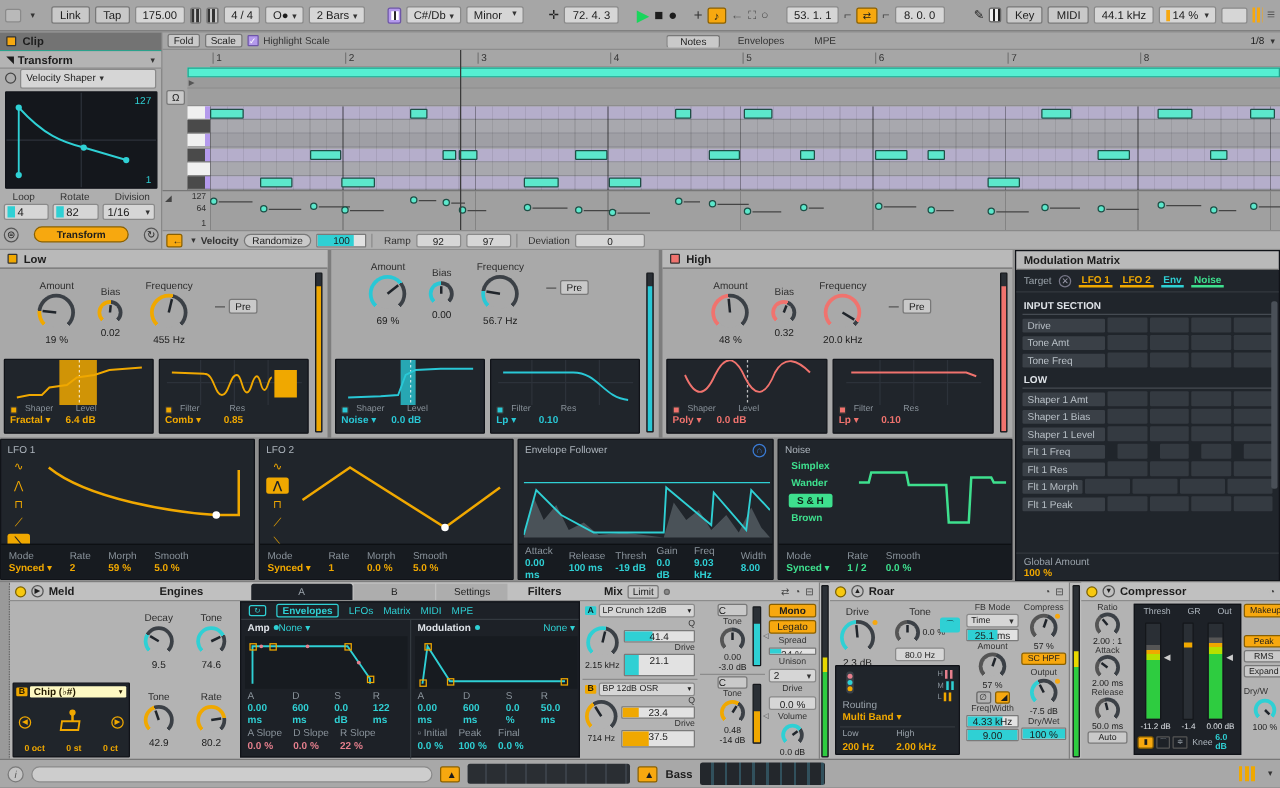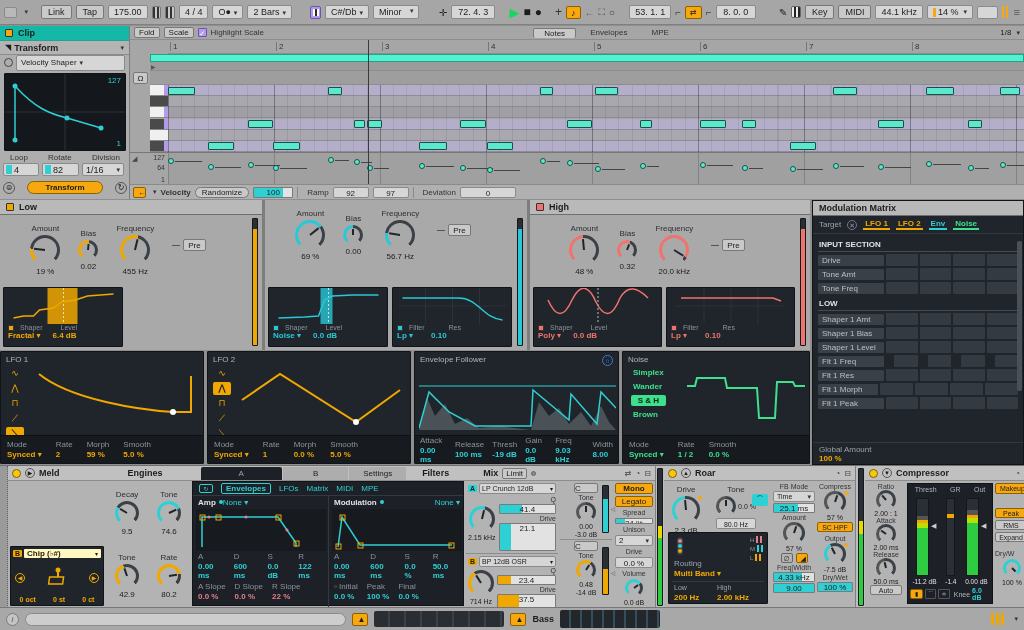--- a/index.html
+++ b/index.html
@@ -97,21 +97,21 @@
         <i style="width:3px;height:9px;background:#f7a80f"></i>
         <span>14 %</span>
         <span class="caret">▾</span>
       </span>
   <span class="val" style="width:26px;height:13px"></span>
   <span style="width:12px;height:12px;background:repeating-linear-gradient(90deg,#f7a80f 0 2px,transparent 2px 4px)"></span>
   <span style="font-size:11px;color:#555">≡</span>
 </div>
 
 <div class="abs" style="left:0;top:26px;width:130px;height:173px;background:#aeaeae;border-right:1px solid #7c7c7c">
-  <div class="flex" style="height:15px;background:#14b8a6;border-bottom:1px solid #2aa18c;padding:0 5px;font-weight:bold">
+  <div class="flex" style="height:15px;background:#737373;border-bottom:1px solid #2aa18c;padding:0 5px;font-weight:bold">
     <span class="sq" style="background:#f7a80f"></span>
     <span>Clip</span>
   </div>
   <div class="flex" style="height:14px;background:#b4b4b4;border-bottom:1px solid #8c8c8c;padding:0 5px;justify-content:space-between">
     <span class="flex" style="gap:3px">
           <span style="font-size:8px">◥</span>
           <span style="font-weight:bold">Transform</span>
         </span>
     <span class="caret">▾</span>
   </div>
@@ -379,20 +379,39 @@
     <div class="flex" style="padding:0 4px;gap:4px">
             <span class="sq" style="width:6px;height:6px;background:#f0a800;margin-right:2px"></span>
             <span style="color:#8a939b;font-size:7px">Shaper</span>
             <span style="color:#8a939b;font-size:7px;margin-left:14px">Level</span>
           </div>
     <div class="flex" style="padding:0 4px;gap:4px">
             <span style="color:#f0a800;font-size:8px;font-weight:bold">Fractal ▾</span>
             <span style="color:#f0a800;font-size:8px;font-weight:bold;margin-left:8px">6.4 dB</span>
           </div>
   </div>
+  <div class="dpanel" style="position:absolute;left:127px;top:87px;width:120px;height:60px">
+    <svg width="119" height="36" viewBox="0 0 108 36">
+      <line x1="27" y1="0" x2="27" y2="36" stroke="#2c323a"></line>
+            <line x1="54" y1="0" x2="54" y2="36" stroke="#2c323a"></line>
+            <line x1="81" y1="0" x2="81" y2="36" stroke="#2c323a"></line>
+            <line x1="0" y1="18" x2="108" y2="18" stroke="#2c323a"></line>
+      <rect x="86" y="8" width="18" height="22" fill="#f0a800"></rect>
+      <path d="M4,10 L30,11 C38,11 38,28 44,28 C50,28 50,12 56,12 C60,12 60,26 64,26 C68,26 68,13 72,13 C75,13 75,24 78,24 C81,24 81,14 84,14" stroke="#f0a800" stroke-width="1.5" fill="none"></path>
+    </svg>
+    <div class="flex" style="padding:0 4px;gap:4px">
+            <span class="sq" style="width:6px;height:6px;background:#f0a800;margin-right:2px"></span>
+            <span style="color:#8a939b;font-size:7px">Filter</span>
+            <span style="color:#8a939b;font-size:7px;margin-left:20px">Res</span>
+          </div>
+    <div class="flex" style="padding:0 4px;gap:4px">
+            <span style="color:#f0a800;font-size:8px;font-weight:bold">Comb ▾</span>
+            <span style="color:#f0a800;font-size:8px;font-weight:bold;margin-left:14px">0.85</span>
+          </div>
+  </div>
   <div class="meter" style="position:absolute;right:4px;top:18px;width:6px;height:128px">
           <i style="height:92%;background:#f0a800"></i>
         </div>
       </div>
       <div style="position: absolute; left: 265px; top: 0px; width: 262px; height: 150px; background: rgb(169, 169, 169);">
   <div class="flex" style="height:70px;justify-content:center;gap:18px;padding-right:26px">
     <div class="kwrap">
             <span class="lbl">Amount</span>
             <span class="knob" style="--p:69;--c:#29c8d6;width:30px;height:30px">
               <span class="ring"></span>
@@ -602,21 +621,21 @@
           <span class="cell" style="flex: 1 1 0%; height: 12px;"></span>
         </div>
         <div style="display: flex; gap: 2px; margin-bottom: 2px; align-items: center;">
           <span class="rowchip" style="width: 66px;">Flt 1 Res</span>
           <span class="cell" style="flex: 1 1 0%; height: 12px;"></span>
           <span class="cell" style="flex: 1 1 0%; height: 12px;"></span>
           <span class="cell" style="flex: 1 1 0%; height: 12px;"></span>
           <span class="cell" style="flex: 1 1 0%; height: 12px;"></span>
         </div>
         <div style="display: flex; gap: 2px; margin-bottom: 2px; align-items: center;">
-          <span class="rowchip" style="width: 60px;">Flt 1 Morph</span>
+          <span class="rowchip" style="width: 48px;">Flt 1 Morph</span>
           <span class="cell" style="flex: 1 1 0%; height: 12px;"></span>
           <span class="cell" style="flex: 1 1 0%; height: 12px;"></span>
           <span class="cell" style="flex: 1 1 0%; height: 12px;"></span>
           <span class="cell" style="flex: 1 1 0%; height: 12px;"></span>
         </div>
         <div style="display: flex; gap: 2px; margin-bottom: 2px; align-items: center;">
           <span class="rowchip" style="width: 66px;">Flt 1 Peak</span>
           <span class="cell" style="flex: 1 1 0%; height: 12px;"></span>
           <span class="cell" style="flex: 1 1 0%; height: 12px;"></span>
           <span class="cell" style="flex: 1 1 0%; height: 12px;"></span>
@@ -969,21 +988,21 @@
               <span class="knob" style="--p:55;--c:#2fd0d4;--kb:#b3b3b3;width:26px;height:26px">
                 <span class="ring"></span>
                 <span class="ndl"></span>
               </span>
               <span style="font-size:7px">2.15 kHz</span>
             </div>
         <div style="display:flex;flex-direction:column;gap:1px;flex:1">
           <span class="lbl" style="text-align:right;font-size:7px">Q</span>
           <span class="fillbox" style="height:10px;line-height:9px"><i style="width:41%;background:#2fd0d4"></i><b>41.4</b></span>
           <span class="lbl" style="text-align:right;font-size:7px">Drive</span>
-          <span class="fillbox" style="height:28px;line-height:9px"><i style="width:21%;background:#2fd0d4"></i><b>21.1</b></span>
+          <span class="fillbox" style="height:18px;line-height:9px"><i style="width:21%;background:#2fd0d4"></i><b>21.1</b></span>
         </div>
       </div>
       <div style="border-top:1px solid #8c8c8c;margin:2px 0"></div>
       <div class="flex" style="padding:0 2px;gap:2px">
         <span style="background:#f0a800;color:#241a00;font-size:7px;font-weight:bold;padding:0 2px;border-radius:1px">B</span>
         <span class="val flex" style="flex:1;font-size:7px;height:11px;padding:0 2px;justify-content:space-between">
               <span>BP 12dB OSR</span>
               <span style="font-size:6px">▾</span>
             </span>
       </div>

